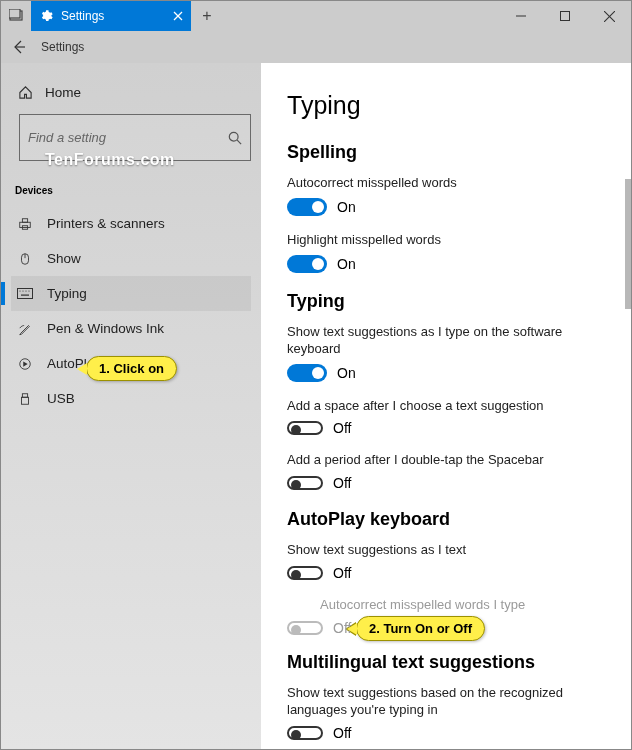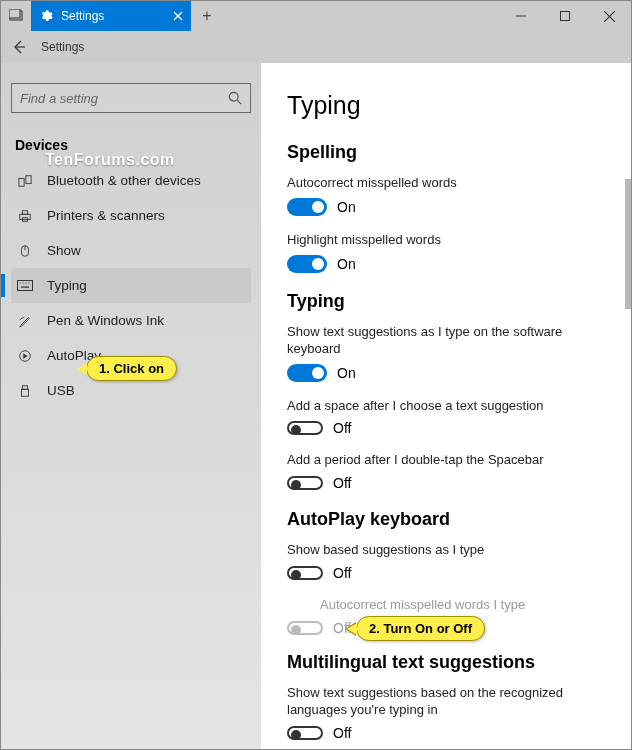--- a/index.html
+++ b/index.html
@@ -17,24 +17,24 @@
 .secondarybar .back { color: #444; }
 .secondarybar .label { font-size: 12px; color: #333; }
 
 .content { display: flex; height: calc(750px - 30px - 32px - 2px); }
 
 
 .sidebar { width: 260px; background: linear-gradient(to bottom, #d0d0d0, #e4e4e4); padding: 14px 10px 10px 10px; position: relative; }
 .watermark { position: absolute; top: 88px; left: 44px; font-size: 16px; font-weight: 600; color: #fff; text-shadow: 0 1px 2px rgba(0,0,0,0.4); letter-spacing: .5px; pointer-events: none; }
 .nav-home { display: flex; align-items: center; gap: 12px; padding: 8px 6px; font-size: 13.5px; color: #222; cursor: pointer; }
 .nav-home .icon { width: 16px; display: flex; justify-content: center; }
-.searchwrap { border: 1px solid #6a6a6a; height: 30px; display: flex; align-items: center; padding: 0 8px; margin: 6px 0 18px 0; background: rgba(255,255,255,0.08); }
+.searchwrap { border: 1px solid #6a6a6a; height: 47px; display: flex; align-items: center; padding: 0 8px; margin: 6px 0 18px 8px; background: rgba(255,255,255,0.08); }
 .searchwrap input { flex: 1; border: none; background: transparent; outline: none; font-size: 13px; font-style: italic; color: #666; }
 .searchwrap input::placeholder { color: #666; font-style: italic; }
-.section-head { font-weight: 600; font-size: 14px; padding: 6px 4px 10px 4px; }
+.section-head { font-weight: 600; font-size: 10px; padding: 6px 4px 10px 4px; }
 .nav-item { display: flex; align-items: center; gap: 14px; padding: 10px 6px 10px 6px; font-size: 13.5px; color: #222; cursor: pointer; position: relative; }
 .nav-item .icon { width: 16px; display: flex; justify-content: center; color: #333; }
 .nav-item.selected { background: rgba(0,0,0,0.06); }
 .nav-item.selected::before { content: ""; position: absolute; left: -10px; top: 6px; bottom: 6px; width: 4px; background: #0078d7; }
 
 
 .main { flex: 1; padding: 28px 26px 0 26px; position: relative; overflow: hidden; }
 .main h1 { font-size: 25px; font-weight: 400; margin-bottom: 22px; }
 .main h2 { font-size: 18px; font-weight: 700; margin-bottom: 12px; margin-top: 6px; }
 .setting { margin-bottom: 16px; }
@@ -117,41 +117,40 @@
         <path d="M10 2 4 8l6 6" fill="none" stroke="#333" stroke-width="1.2"></path>
         <line x1="4" y1="8" x2="14" y2="8" stroke="#333" stroke-width="1.2"></line>
       </svg>
   </span>
   <span class="label">Settings</span>
 </div>
 
 <div class="content">
 
   <div class="sidebar">
+    <div class="nav-home">
+      <span class="icon">
+        <svg width="15" height="15" viewBox="0 0 16 16">
+            <path d="M2 8 8 2l6 6v6H9v-4H7v4H2z" fill="none" stroke="#333" stroke-width="1.2"></path>
+          </svg>
+      </span>
+      <span>Home</span>
+    </div>
     <div class="watermark">TenForums.com</div>
     <div class="searchwrap">
       <input type="text" placeholder="Find a setting" style="">
       <span>
         <svg width="14" height="14" viewBox="0 0 16 16">
             <circle cx="6.5" cy="6.5" r="5" fill="none" stroke="#555" stroke-width="1.4"></circle>
             <line x1="10.5" y1="10.5" x2="15" y2="15" stroke="#555" stroke-width="1.4"></line>
           </svg>
       </span>
     </div>
     <div class="section-head">Devices</div>
 
-    <div class="nav-item">
-      <span class="icon">
-        <svg width="14" height="14" viewBox="0 0 16 16">
-            <rect x="1" y="5" width="6" height="9" fill="none" stroke="#333" stroke-width="1"></rect>
-            <rect x="9" y="2" width="6" height="9" fill="none" stroke="#333" stroke-width="1"></rect>
-          </svg>
-      </span>
-      <span>Bluetooth &amp; other devices</span>
-    </div>
     <div class="nav-item">
       <span class="icon">
         <svg width="14" height="14" viewBox="0 0 16 16">
             <rect x="2" y="6" width="12" height="6" fill="none" stroke="#333" stroke-width="1"></rect>
             <rect x="5" y="2" width="6" height="4" fill="none" stroke="#333" stroke-width="1"></rect>
             <rect x="5" y="10" width="6" height="4" fill="none" stroke="#333" stroke-width="1"></rect>
           </svg>
       </span>
       <span>Printers &amp; scanners</span>
     </div>
@@ -243,21 +242,21 @@
     <div class="setting">
       <div class="lbl">Add a period after I double-tap the Spacebar</div>
       <div class="toggle-row">
         <div class="toggle off"></div>
         <span class="toggle-state">Off</span>
       </div>
     </div>
 
     <h2 style="margin-top:18px;">AutoPlay keyboard</h2>
     <div class="setting">
-      <div class="lbl">Show based suggestions as I type</div>
+      <div class="lbl">Show text suggestions as I text</div>
       <div class="toggle-row">
         <div class="toggle off"></div>
         <span class="toggle-state">Off</span>
       </div>
     </div>
     <div class="setting disabled">
       <div class="lbl">Autocorrect misspelled words I type</div>
       <div class="toggle-row">
         <div class="toggle off disabled"></div>
         <span class="toggle-state">Off</span>

